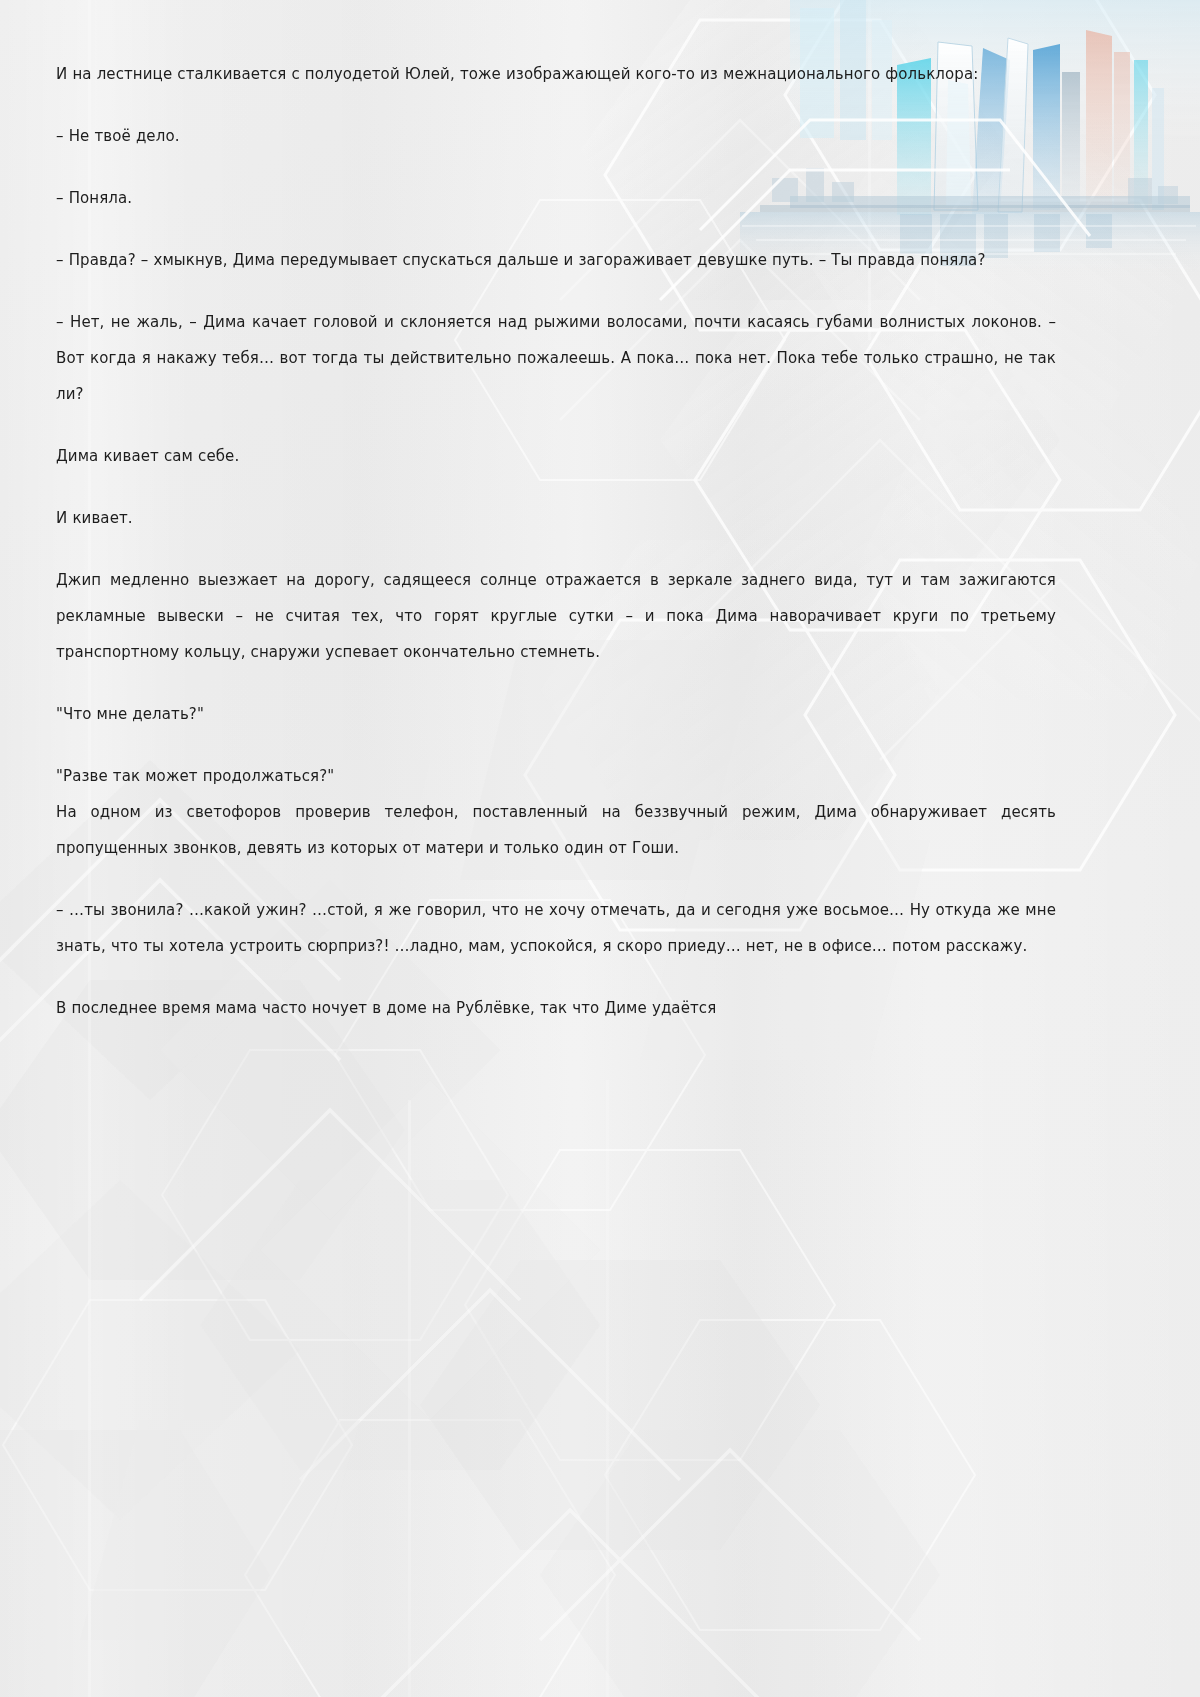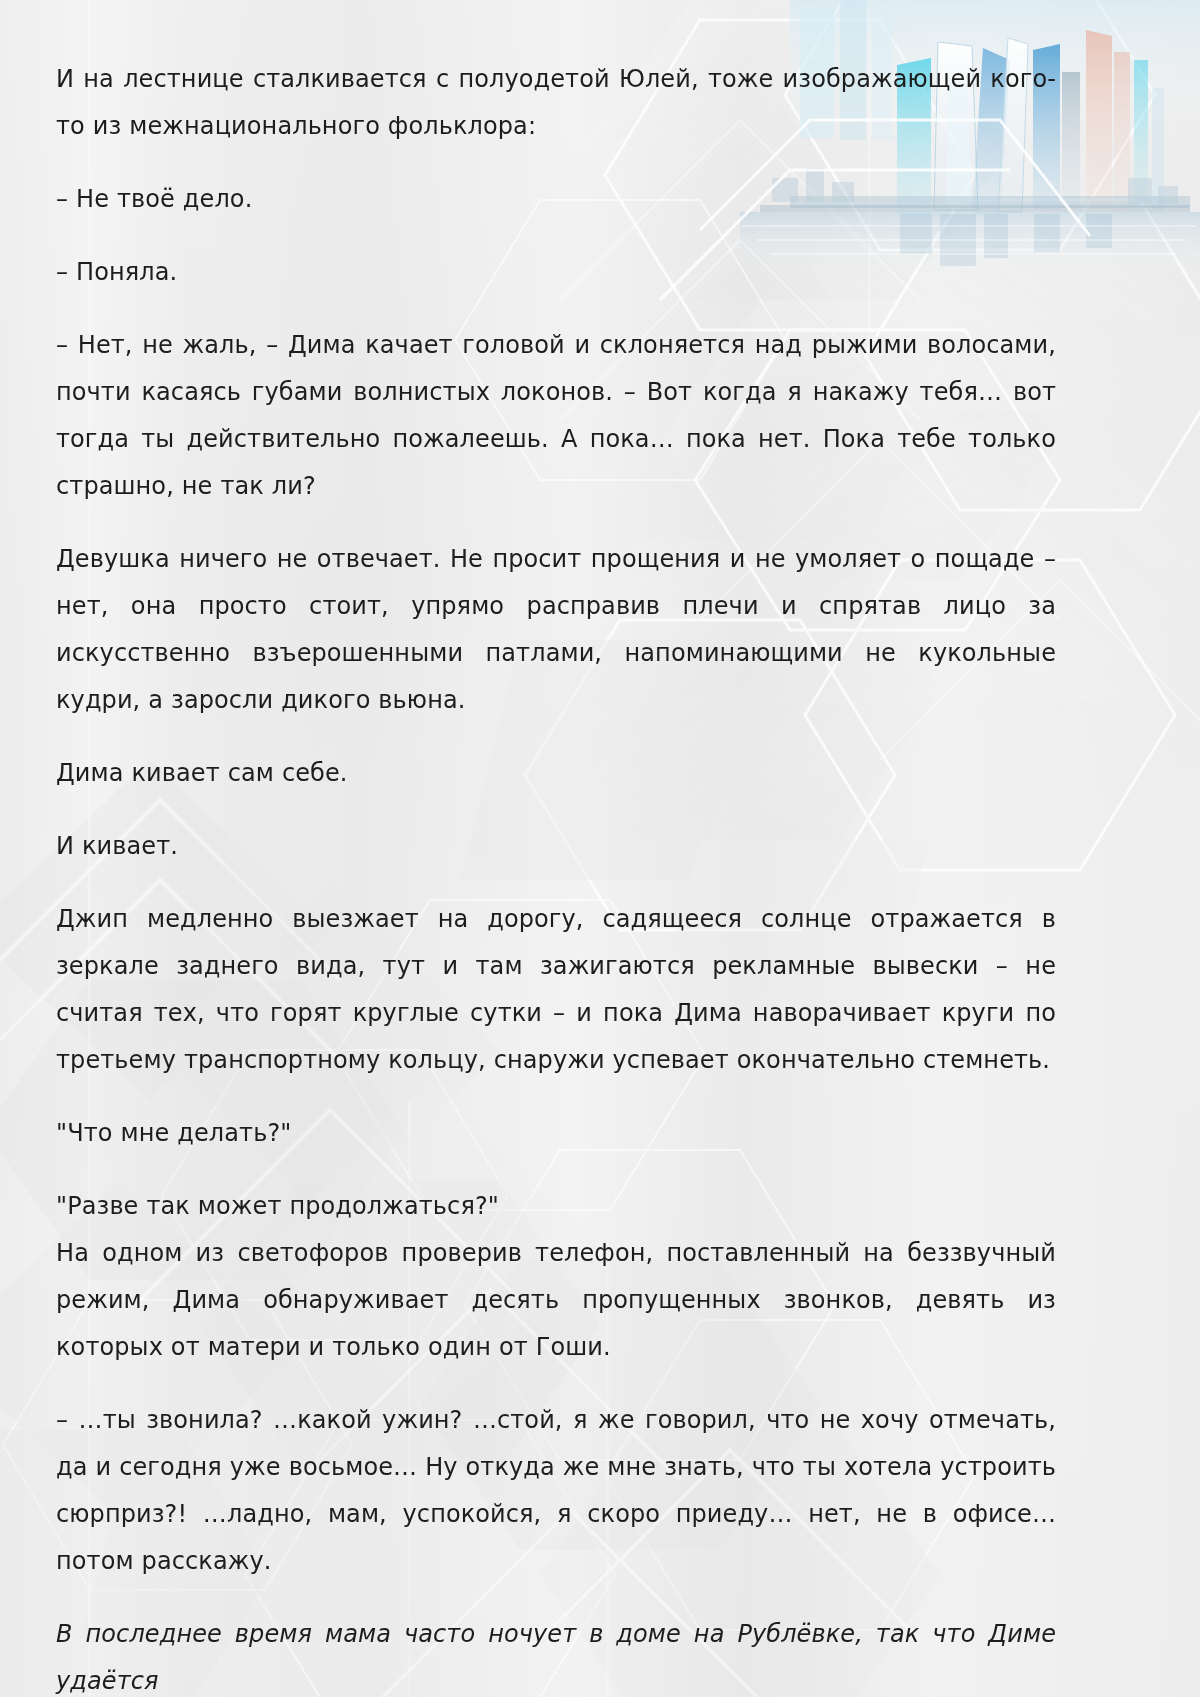--- a/index.html
+++ b/index.html
@@ -52,35 +52,35 @@
   
   .content {
     position: absolute;
     left: 56px;
     top: 56px;
     width: 1000px;
     z-index: 5;
   }
 
   .para {
-    font-size: 24px;
-    line-height: 47px;
+    font-size: 15px;
+    line-height: 36px;
     color: #1d1d1d;
     text-align: justify;
     text-justify: inter-word;
     margin: 0 0 26px 0;
     letter-spacing: 0.1px;
     word-spacing: 0.2px;
   }
   .para:last-child { margin-bottom: 0; }
 
   .para.nogap { margin-bottom: 0; }
 
   
-  .para.last { margin-bottom: 16px; font-style: italic; }
+  .para.last { margin-bottom: 16px; }
 </style>
 </head>
 <body>
 
 <div class="page">
 
   <div class="bg-layer bg-bands"></div>
 
   <svg class="bg-layer bg-hexes" viewBox="0 0 1200 1697" preserveAspectRatio="none" xmlns="http://www.w3.org/2000/svg">
     <defs>
@@ -252,22 +252,22 @@
     <g fill="none" stroke="#ffffff" stroke-width="3" opacity="0.85">
       <polyline points="700,230 810,120 1000,120 1090,236"></polyline>
       <polyline points="660,300 790,170 1010,170"></polyline>
     </g>
   </svg>
 
   <div class="content">
     <p class="para">И на лестнице сталкивается с полуодетой Юлей, тоже изображающей кого-то из межнационального фольклора:</p>
     <p class="para">– Не твоё дело.</p>
     <p class="para">– Поняла.</p>
+    <p class="para">– Правда? – хмыкнув, Дима передумывает спускаться дальше и загораживает девушке путь. – Ты правда поняла?</p>
     <p class="para">– Нет, не жаль, – Дима качает головой и склоняется над рыжими волосами, почти касаясь губами волнистых локонов. – Вот когда я накажу тебя… вот тогда ты действительно пожалеешь. А пока… пока нет. Пока тебе только страшно, не так ли?</p>
-    <p class="para">Девушка ничего не отвечает. Не просит прощения и не умоляет о пощаде – нет, она просто стоит, упрямо расправив плечи и спрятав лицо за искусственно взъерошенными патлами, напоминающими не кукольные кудри, а заросли дикого вьюна.</p>
     <p class="para">Дима кивает сам себе.</p>
     <p class="para">И кивает.</p>
     <p class="para">Джип медленно выезжает на дорогу, садящееся солнце отражается в зеркале заднего вида, тут и там зажигаются рекламные вывески – не считая тех, что горят круглые сутки – и пока Дима наворачивает круги по третьему транспортному кольцу, снаружи успевает окончательно стемнеть.</p>
     <p class="para">"Что мне делать?"</p>
     <p class="para nogap">"Разве так может продолжаться?"</p>
     <p class="para">На одном из светофоров проверив телефон, поставленный на беззвучный режим, Дима обнаруживает десять пропущенных звонков, девять из которых от матери и только один от Гоши.</p>
     <p class="para">– …ты звонила? …какой ужин? …стой, я же говорил, что не хочу отмечать, да и сегодня уже восьмое… Ну откуда же мне знать, что ты хотела устроить сюрприз?! …ладно, мам, успокойся, я скоро приеду… нет, не в офисе… потом расскажу.</p>
     <p class="para last">В последнее время мама часто ночует в доме на Рублёвке, так что Диме удаётся</p>
   </div>
 

